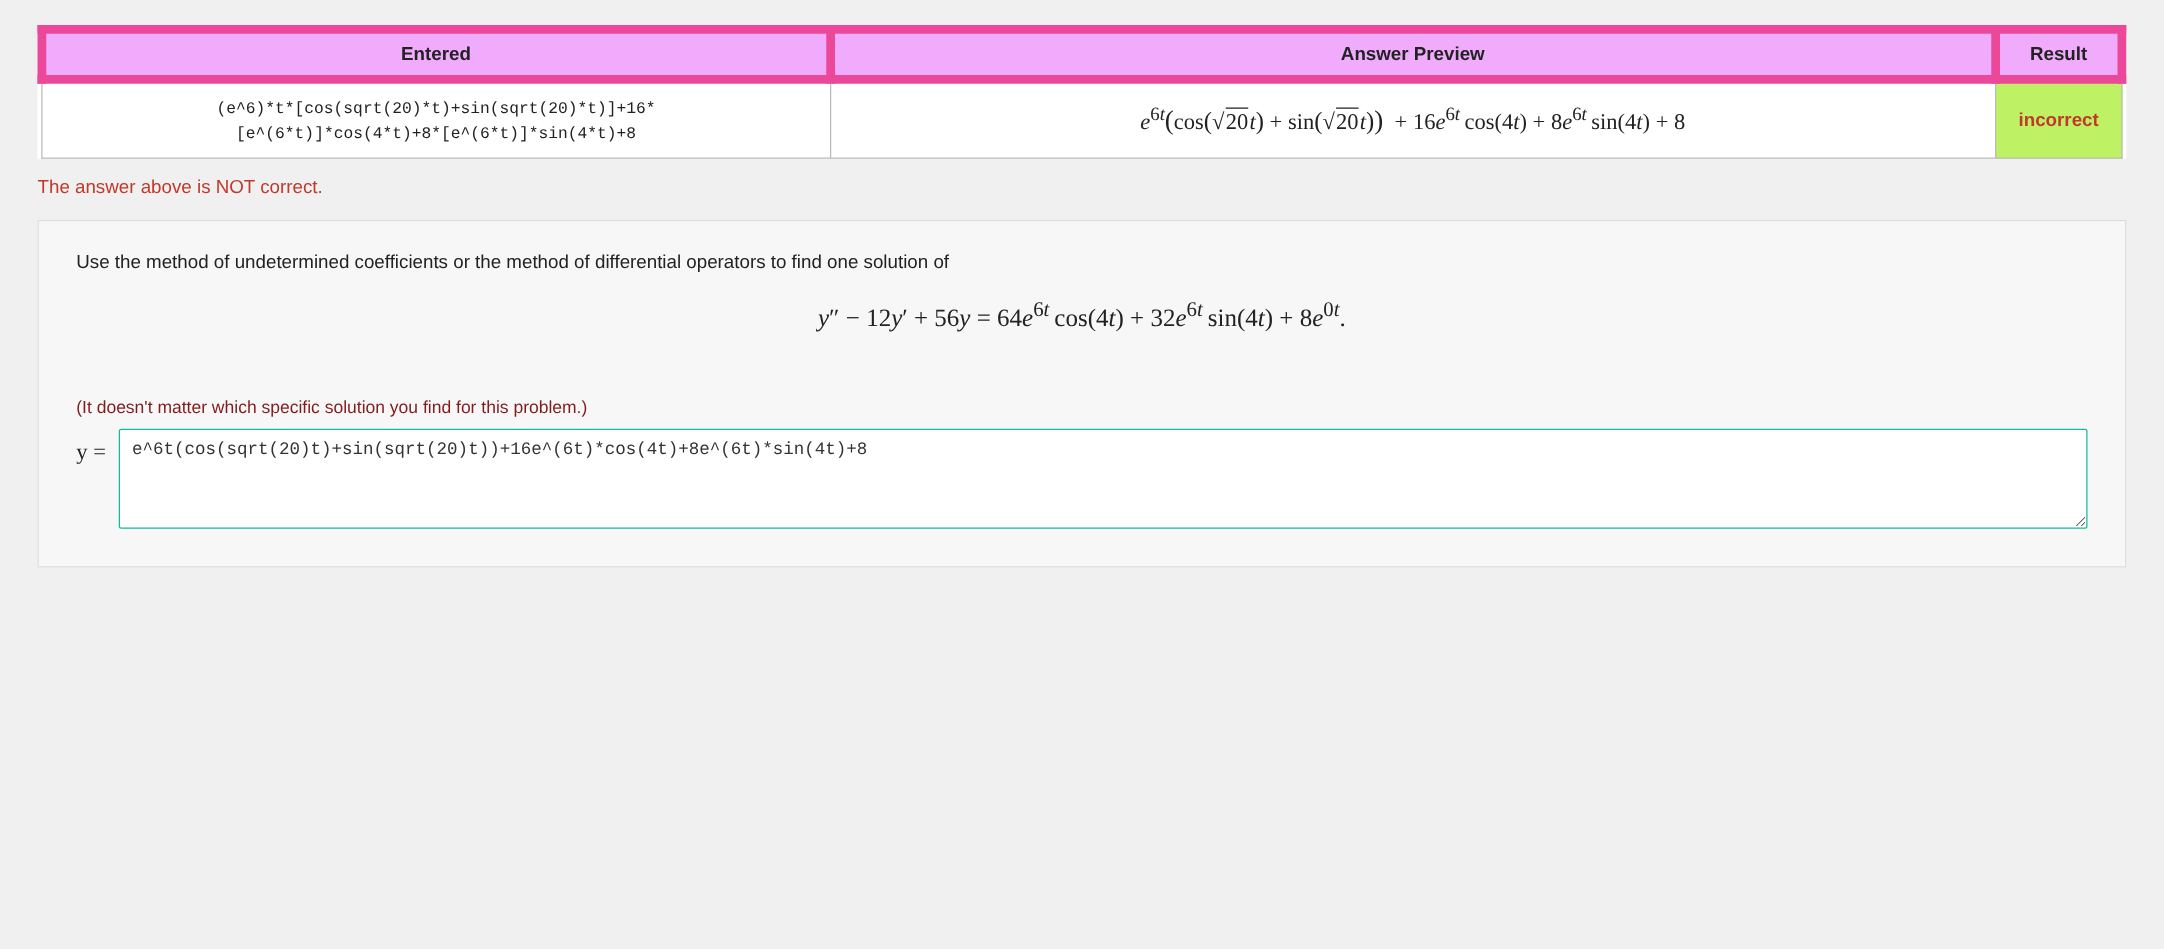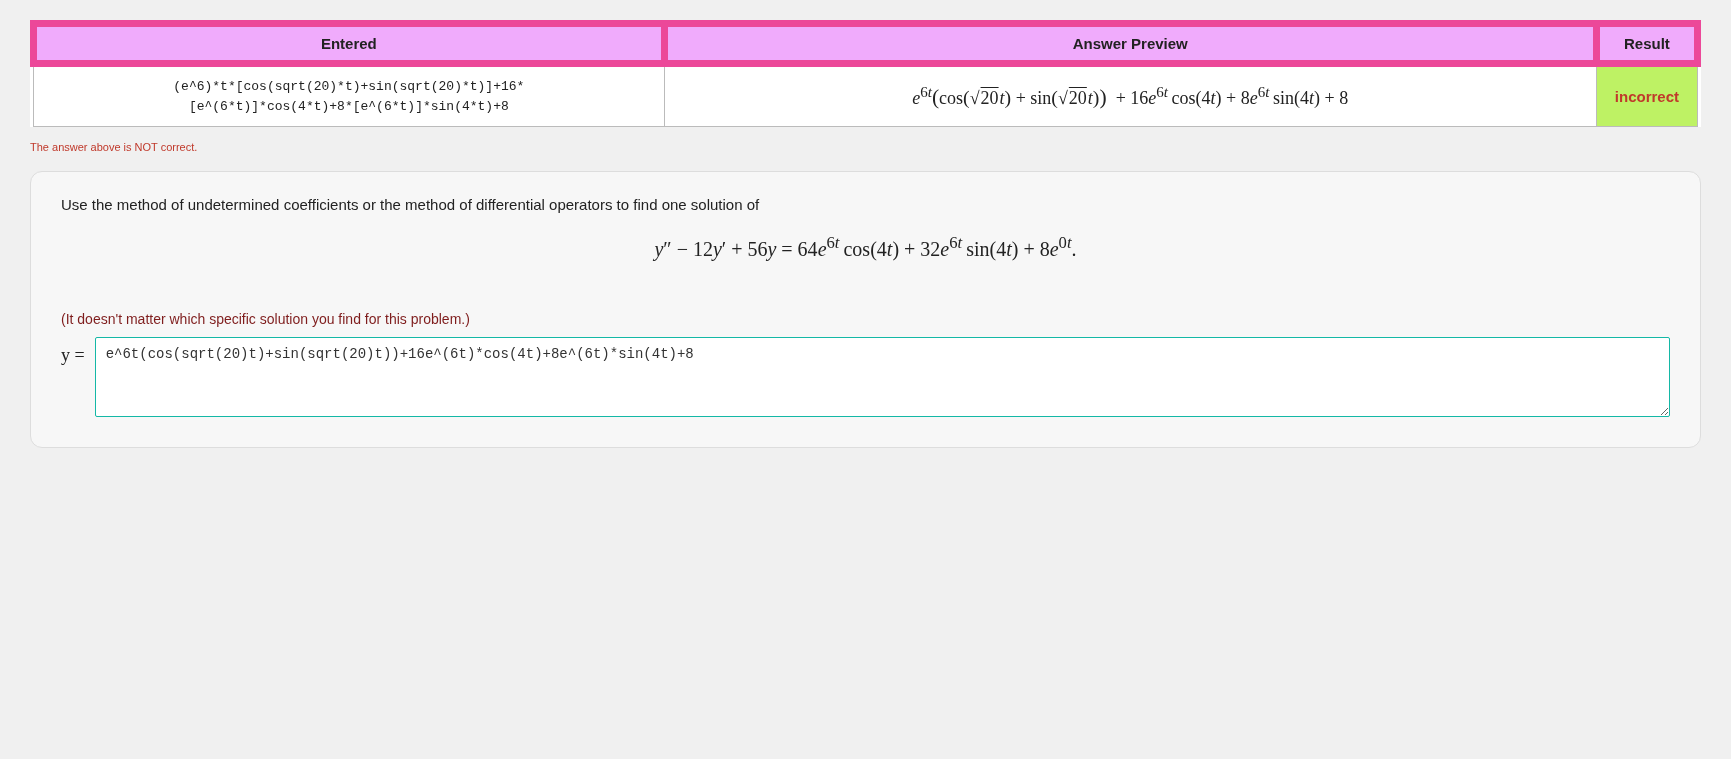--- a/index.html
+++ b/index.html
@@ -53,29 +53,29 @@
       font-weight: bold;
       font-size: 15px;
       width: 100px;
       min-width: 90px;
     }
 
     
     .not-correct {
       color: #c0392b;
       font-family: Arial, sans-serif;
-      font-size: 11px;
+      font-size: 15px;
       margin-bottom: 18px;
     }
 
     
     .problem-box {
       background: #f7f7f7;
       border: 1px solid #ddd;
-      border-radius: 12px;
+      border-radius: 0;
       padding: 24px 30px 30px 30px;
       margin-bottom: 0;
     }
     .problem-text {
       font-family: Arial, sans-serif;
       font-size: 15px;
       margin-bottom: 20px;
       color: #222;
     }
     .equation-display {

